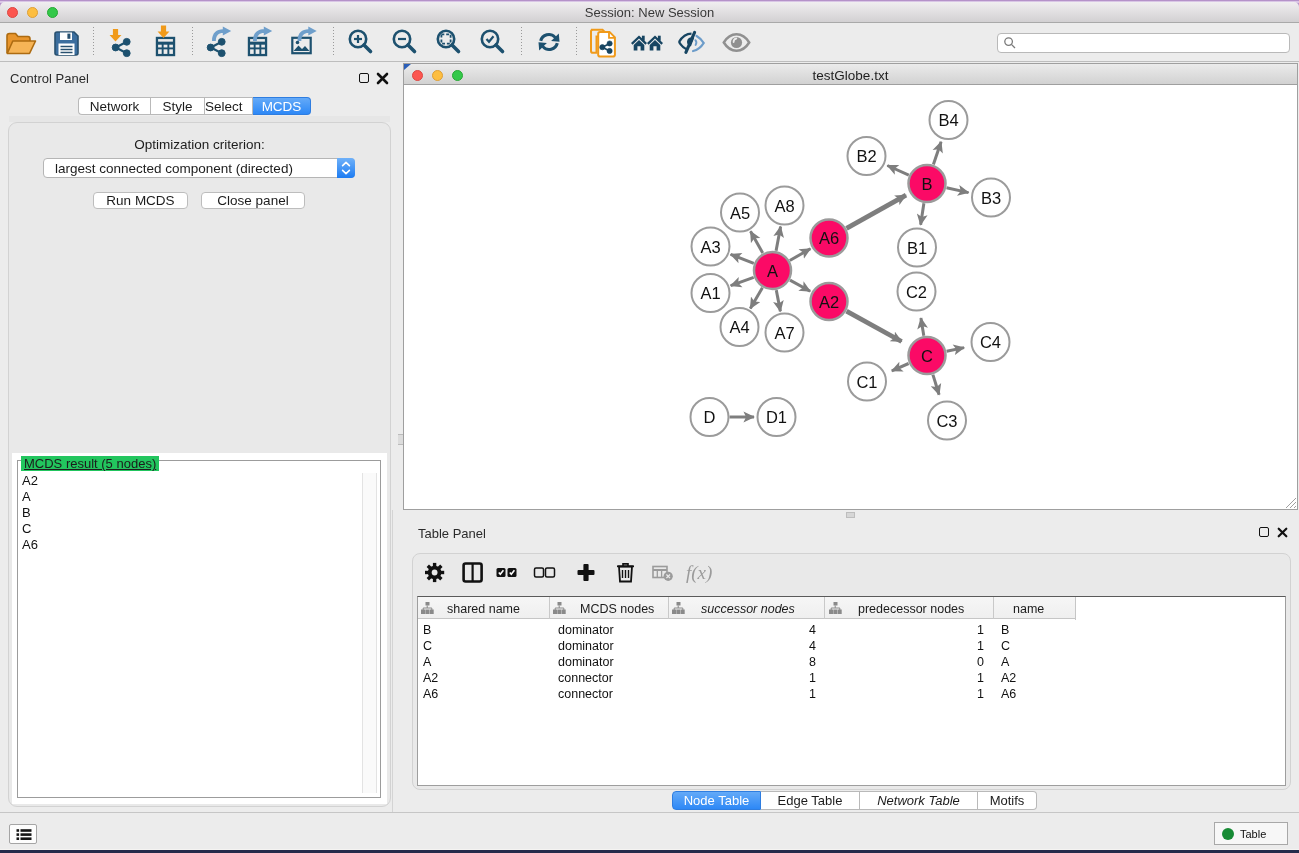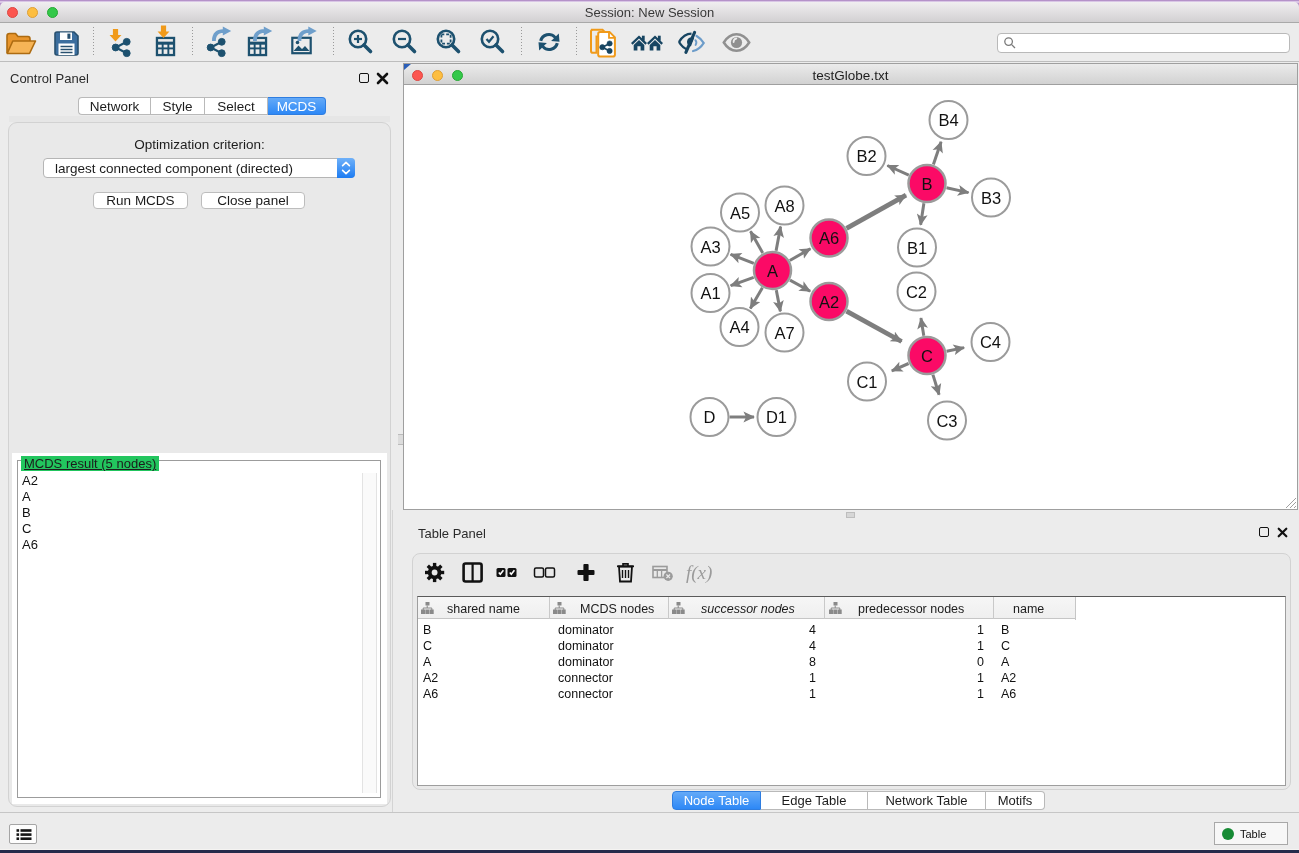--- a/index.html
+++ b/index.html
@@ -169,21 +169,21 @@
     <path d="M2,2 L11,11 M11,2 L2,11" stroke="#111" stroke-width="2.6" stroke-linecap="round"></path>
   </svg>
 
 <div class="abs" style="left:8px;top:122px;width:383px;height:685px;background:#e9e9e9;border:1px solid #d2d2d2;border-radius:9px;"></div>
 
 <div class="abs" style="left:9px;top:116px;width:381px;height:6px;background:#e6e6e6;"></div>
 
 <div class="abs" style="left:78px;top:97px;height:18px;display:flex;font-size:13.5px;">
   <div style="width:72px;background:#fff;border:1px solid #b9b9b9;border-right:none;border-radius:4px 0 0 4px;text-align:center;line-height:17px;color:#1c1c1c;">Network</div>
   <div style="width:54px;background:#fff;border:1px solid #b9b9b9;border-right:none;text-align:center;line-height:17px;color:#1c1c1c;">Style</div>
-  <div style="width:64px;background:#fff;border:1px solid #b9b9b9;text-align:center;line-height:17px;color:#1c1c1c;">Select</div>
+  <div style="width:49px;background:#fff;border:1px solid #b9b9b9;text-align:left;line-height:17px;color:#1c1c1c;">Select</div>
   <div style="width:58px;background:linear-gradient(#64aaf8,#2d88f6);border:1px solid #2e7de0;border-left:none;border-radius:0 4px 4px 0;text-align:center;line-height:17px;color:#fff;">MCDS</div>
 </div>
 
 <div class="abs" style="left:0;top:137px;width:399px;text-align:center;font-size:13.5px;color:#1c1c1c;">Optimization criterion:</div>
 
 <div class="abs" style="left:43px;top:158px;width:312px;height:20px;background:#fff;border:1px solid #b5b5b5;border-radius:4px;"></div>
 <div class="abs" style="left:55px;top:161px;font-size:13.5px;color:#1c1c1c;">largest connected component (directed)</div>
 <div class="abs" style="left:337px;top:158px;width:18px;height:20px;background:linear-gradient(#6fb1f9,#1d7cf2);border-radius:0 4px 4px 0;"></div>
 <svg class="abs" style="left:340px;top:161px;" width="12" height="14" viewBox="0 0 12 14">
     <path d="M2.6,4.6 L6,1.4 L9.4,4.6" fill="none" stroke="#fff" stroke-width="1.6" stroke-linecap="round" stroke-linejoin="round"></path>
@@ -432,22 +432,22 @@
     <div class="abs" style="left:1001px;top:671px;">A2</div>
     <div class="abs" style="left:423px;top:687px;">A6</div>
     <div class="abs" style="left:558px;top:687px;">connector</div>
     <div class="abs" style="left:766px;top:687px;width:50px;text-align:right;">1</div>
     <div class="abs" style="left:934px;top:687px;width:50px;text-align:right;">1</div>
     <div class="abs" style="left:1001px;top:687px;">A6</div>
   </div>
 
 <div class="abs" style="left:672px;top:791px;height:19px;display:flex;font-size:13px;">
   <div style="width:89px;background:linear-gradient(#64aaf8,#2d88f6);border:1px solid #2e7de0;border-radius:4px 0 0 4px;text-align:center;line-height:18px;color:#fff;">Node Table</div>
-  <div style="width:107px;background:#fff;border:1px solid #b9b9b9;border-left:none;text-align:center;line-height:18px;color:#1c1c1c;">Edge Table</div>
-  <div style="width:118px;background:#fff;border:1px solid #b9b9b9;border-left:none;text-align:center;line-height:18px;color:#1c1c1c;">Network Table</div>
+  <div style="width:99px;background:#fff;border:1px solid #b9b9b9;border-left:none;text-align:center;line-height:18px;color:#1c1c1c;">Edge Table</div>
+  <div style="width:118px;background:#fff;border:1px solid #b9b9b9;border-left:none;text-align:center;line-height:18px;color:#1c1c1c;font-style:italic;">Network Table</div>
   <div style="width:59px;background:#fff;border:1px solid #b9b9b9;border-left:none;border-radius:0 4px 4px 0;text-align:center;line-height:18px;color:#1c1c1c;">Motifs</div>
 </div>
 
 <div class="abs" style="left:0;top:812px;width:1299px;height:38px;background:#ececec;border-top:1px solid #c6c6c6;"></div>
 <div class="abs" style="left:9px;top:824px;width:28px;height:20px;background:#fdfdfd;border:1px solid #a5a5a5;border-radius:2px;"></div>
 <svg class="abs" style="left:14px;top:828px;" width="19" height="13" viewBox="0 0 19 13">
     <g fill="#151515">
       <rect x="2.5" y="1.2" width="2.6" height="2.6"></rect>
       <rect x="2.5" y="5.3" width="2.6" height="2.6"></rect>
       <rect x="2.5" y="9.4" width="2.6" height="2.6"></rect>

